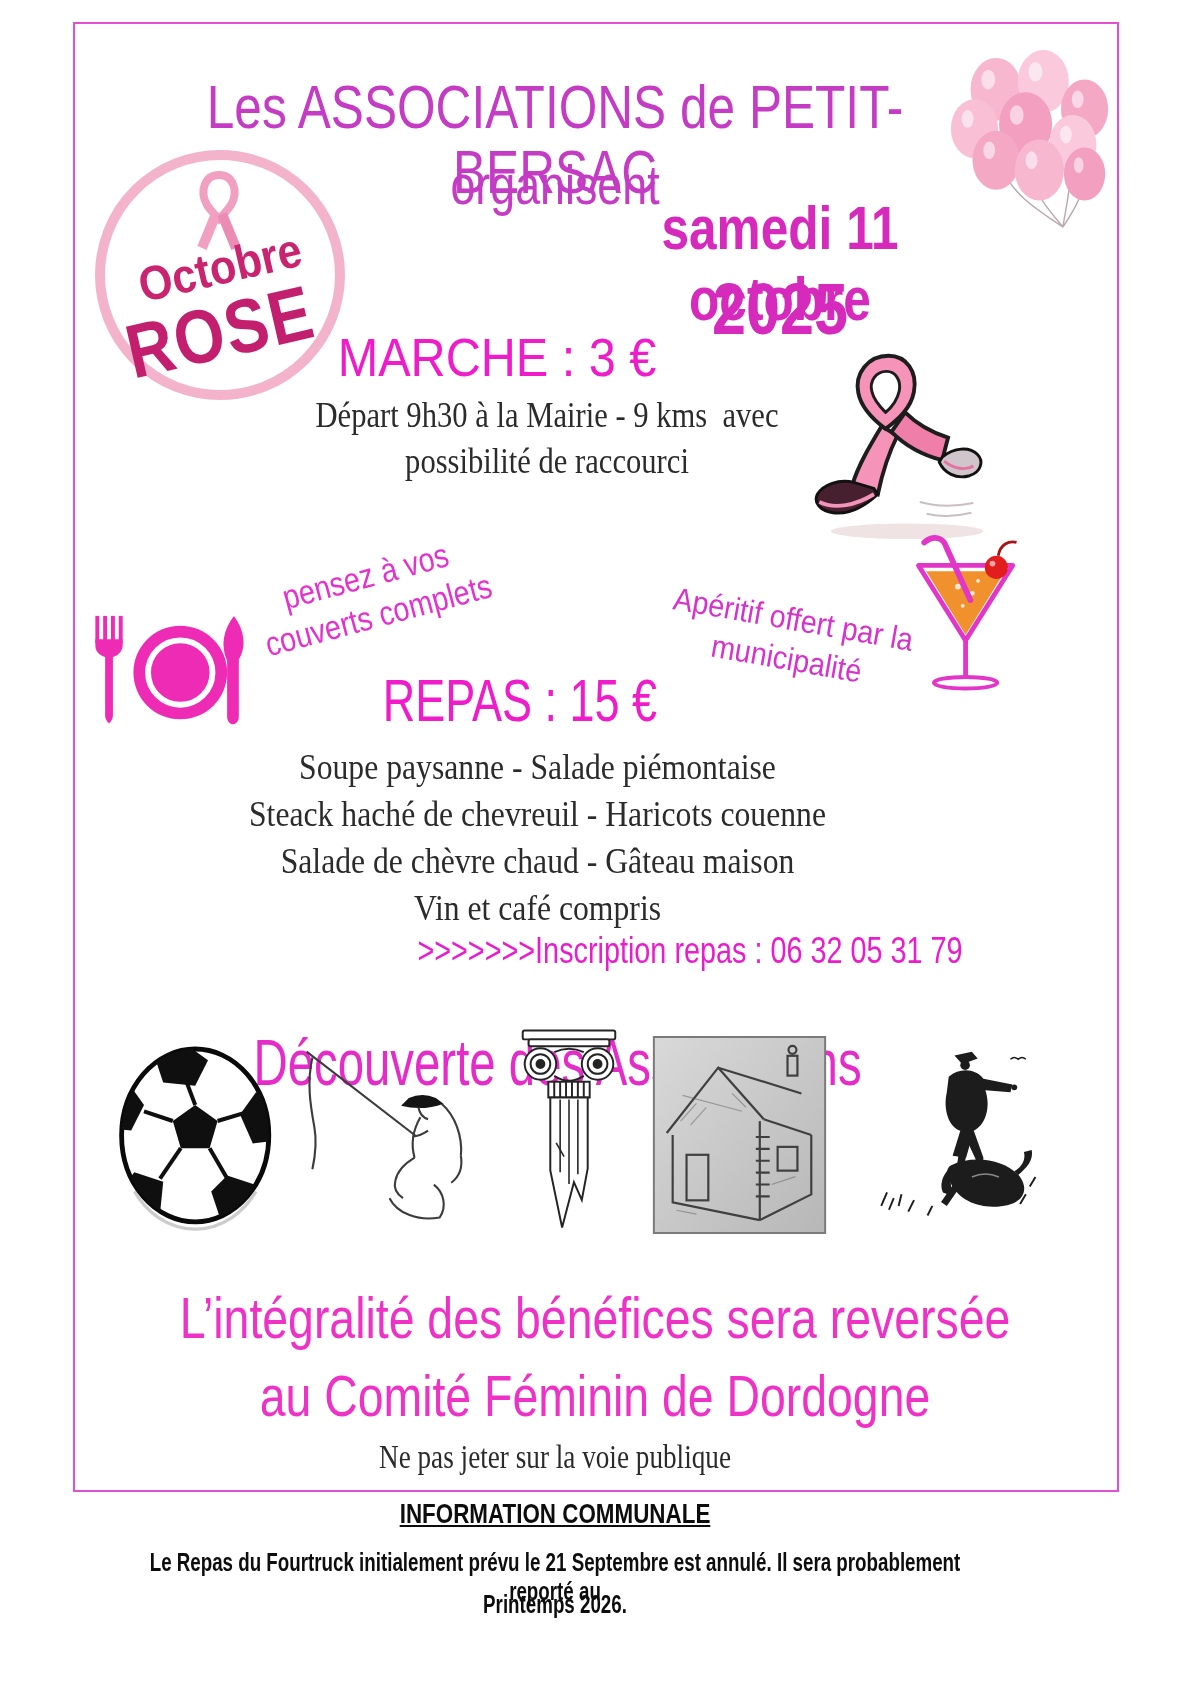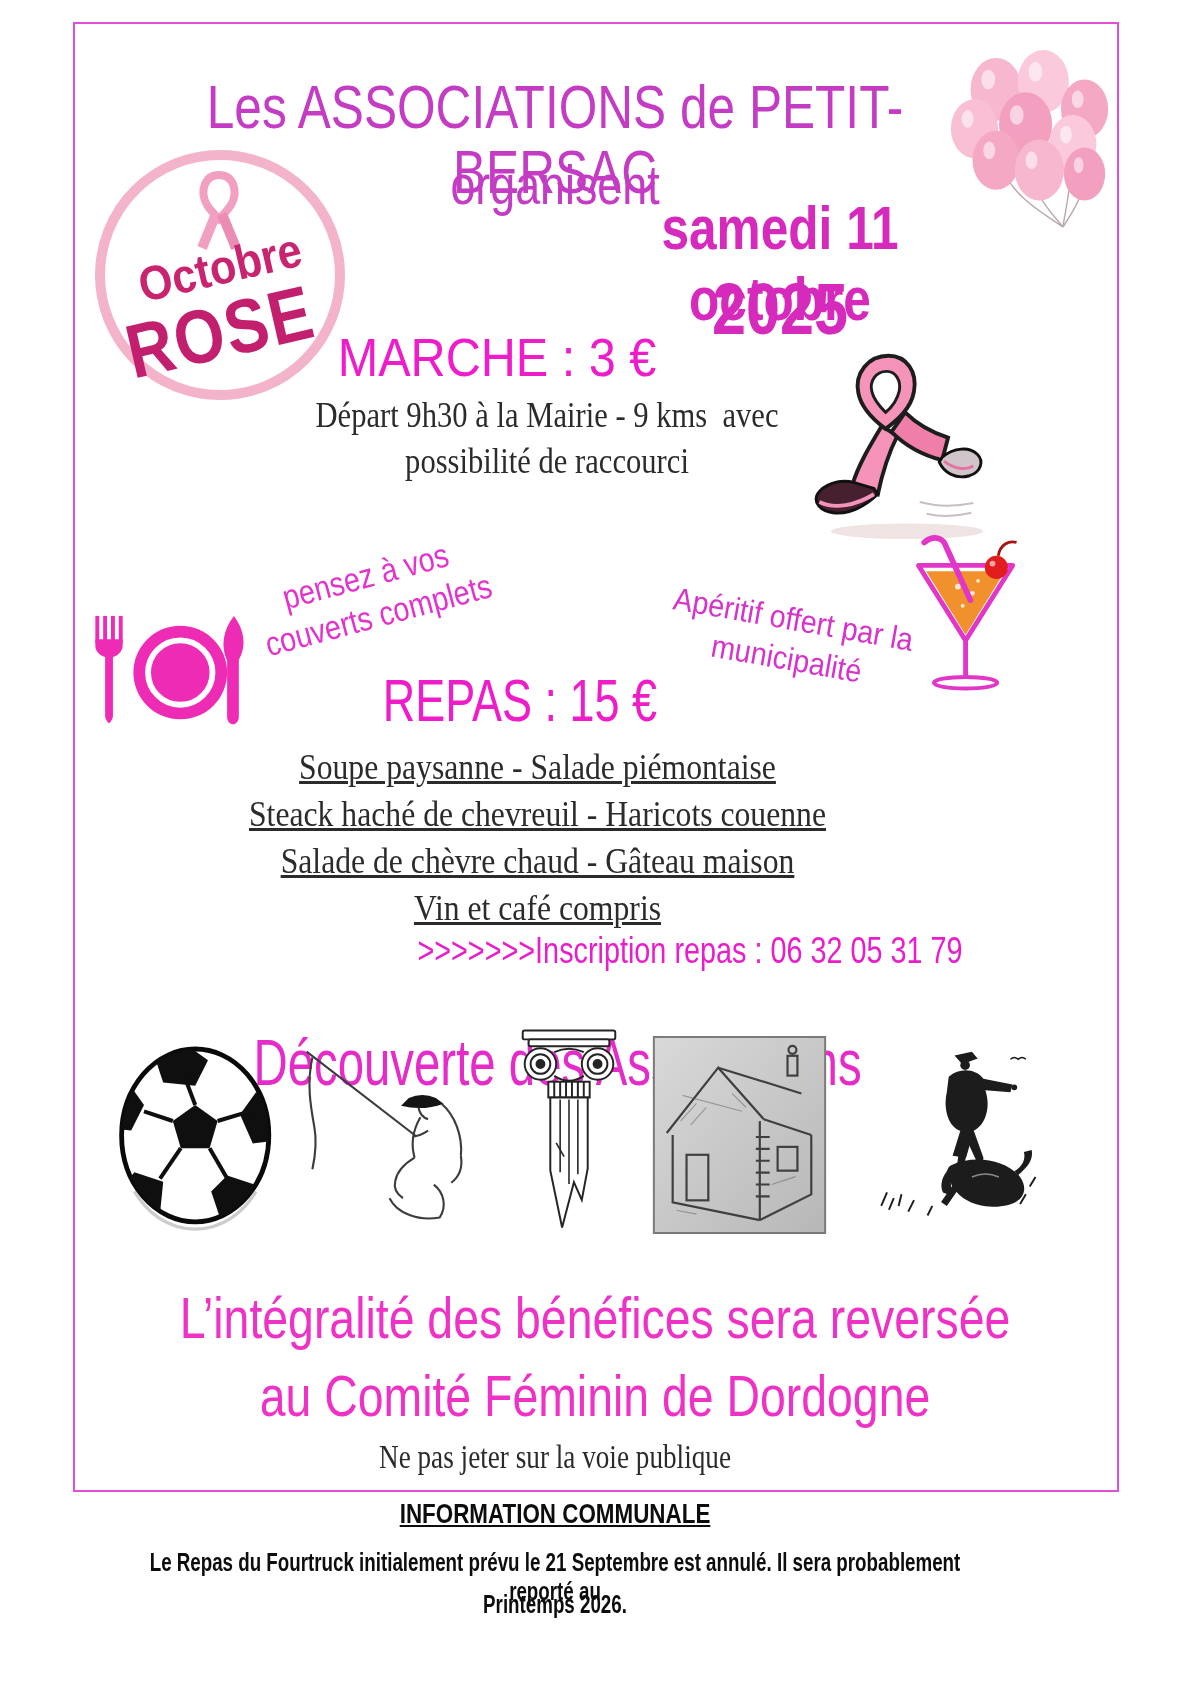--- a/index.html
+++ b/index.html
@@ -19,21 +19,21 @@
   .t-marche{left:72px;top:326px;width:850px;font-size:54px;color:#ef1dc9;transform:scaleX(.9);}
   .t-repas{left:75px;top:666px;width:890px;font-size:60px;color:#ef1dc9;transform:scaleX(.75);}
   .t-inscription{left:240px;top:930px;width:900px;font-size:36px;color:#e91ecb;transform:scaleX(.8);}
   .t-decouverte{left:95px;top:1026px;width:925px;font-size:64px;color:#e62cc8;transform:scaleX(.74);}
   .t-benefits1{left:75px;top:1284px;width:1040px;font-size:58px;color:#ee32c6;transform:scaleX(.8);}
   .t-benefits2{left:75px;top:1362px;width:1040px;font-size:58px;color:#ee32c6;transform:scaleX(.8);}
 
   
   .serif{font-family:"Liberation Serif",serif;color:#2b2b2b;}
   .t-detail{left:77px;top:392px;width:940px;font-size:36px;line-height:46px;transform:scaleX(.85);}
-  .t-menu{left:75px;top:744px;width:925px;font-size:36px;line-height:47px;text-decoration:underline;}
+  .t-menu{left:75px;top:744px;width:925px;font-size:36px;line-height:47px;}
   .t-menu>div{transform:scaleX(.88);}
   .t-footer{left:75px;top:1438px;width:960px;font-size:34px;transform:scaleX(.8);}
 
   
   .pensez{left:250px;top:586px;font-size:34px;color:#e233cc;line-height:1.2;
           transform:rotate(-15deg) scaleX(.85);transform-origin:0 0;}
   .pensez .l1{margin-left:34px;}
   .aper{left:664px;top:576px;font-size:32px;color:#d633ca;line-height:1.25;text-align:center;width:300px;
         transform:rotate(10deg) scaleX(.9);transform-origin:0 0;}
 

